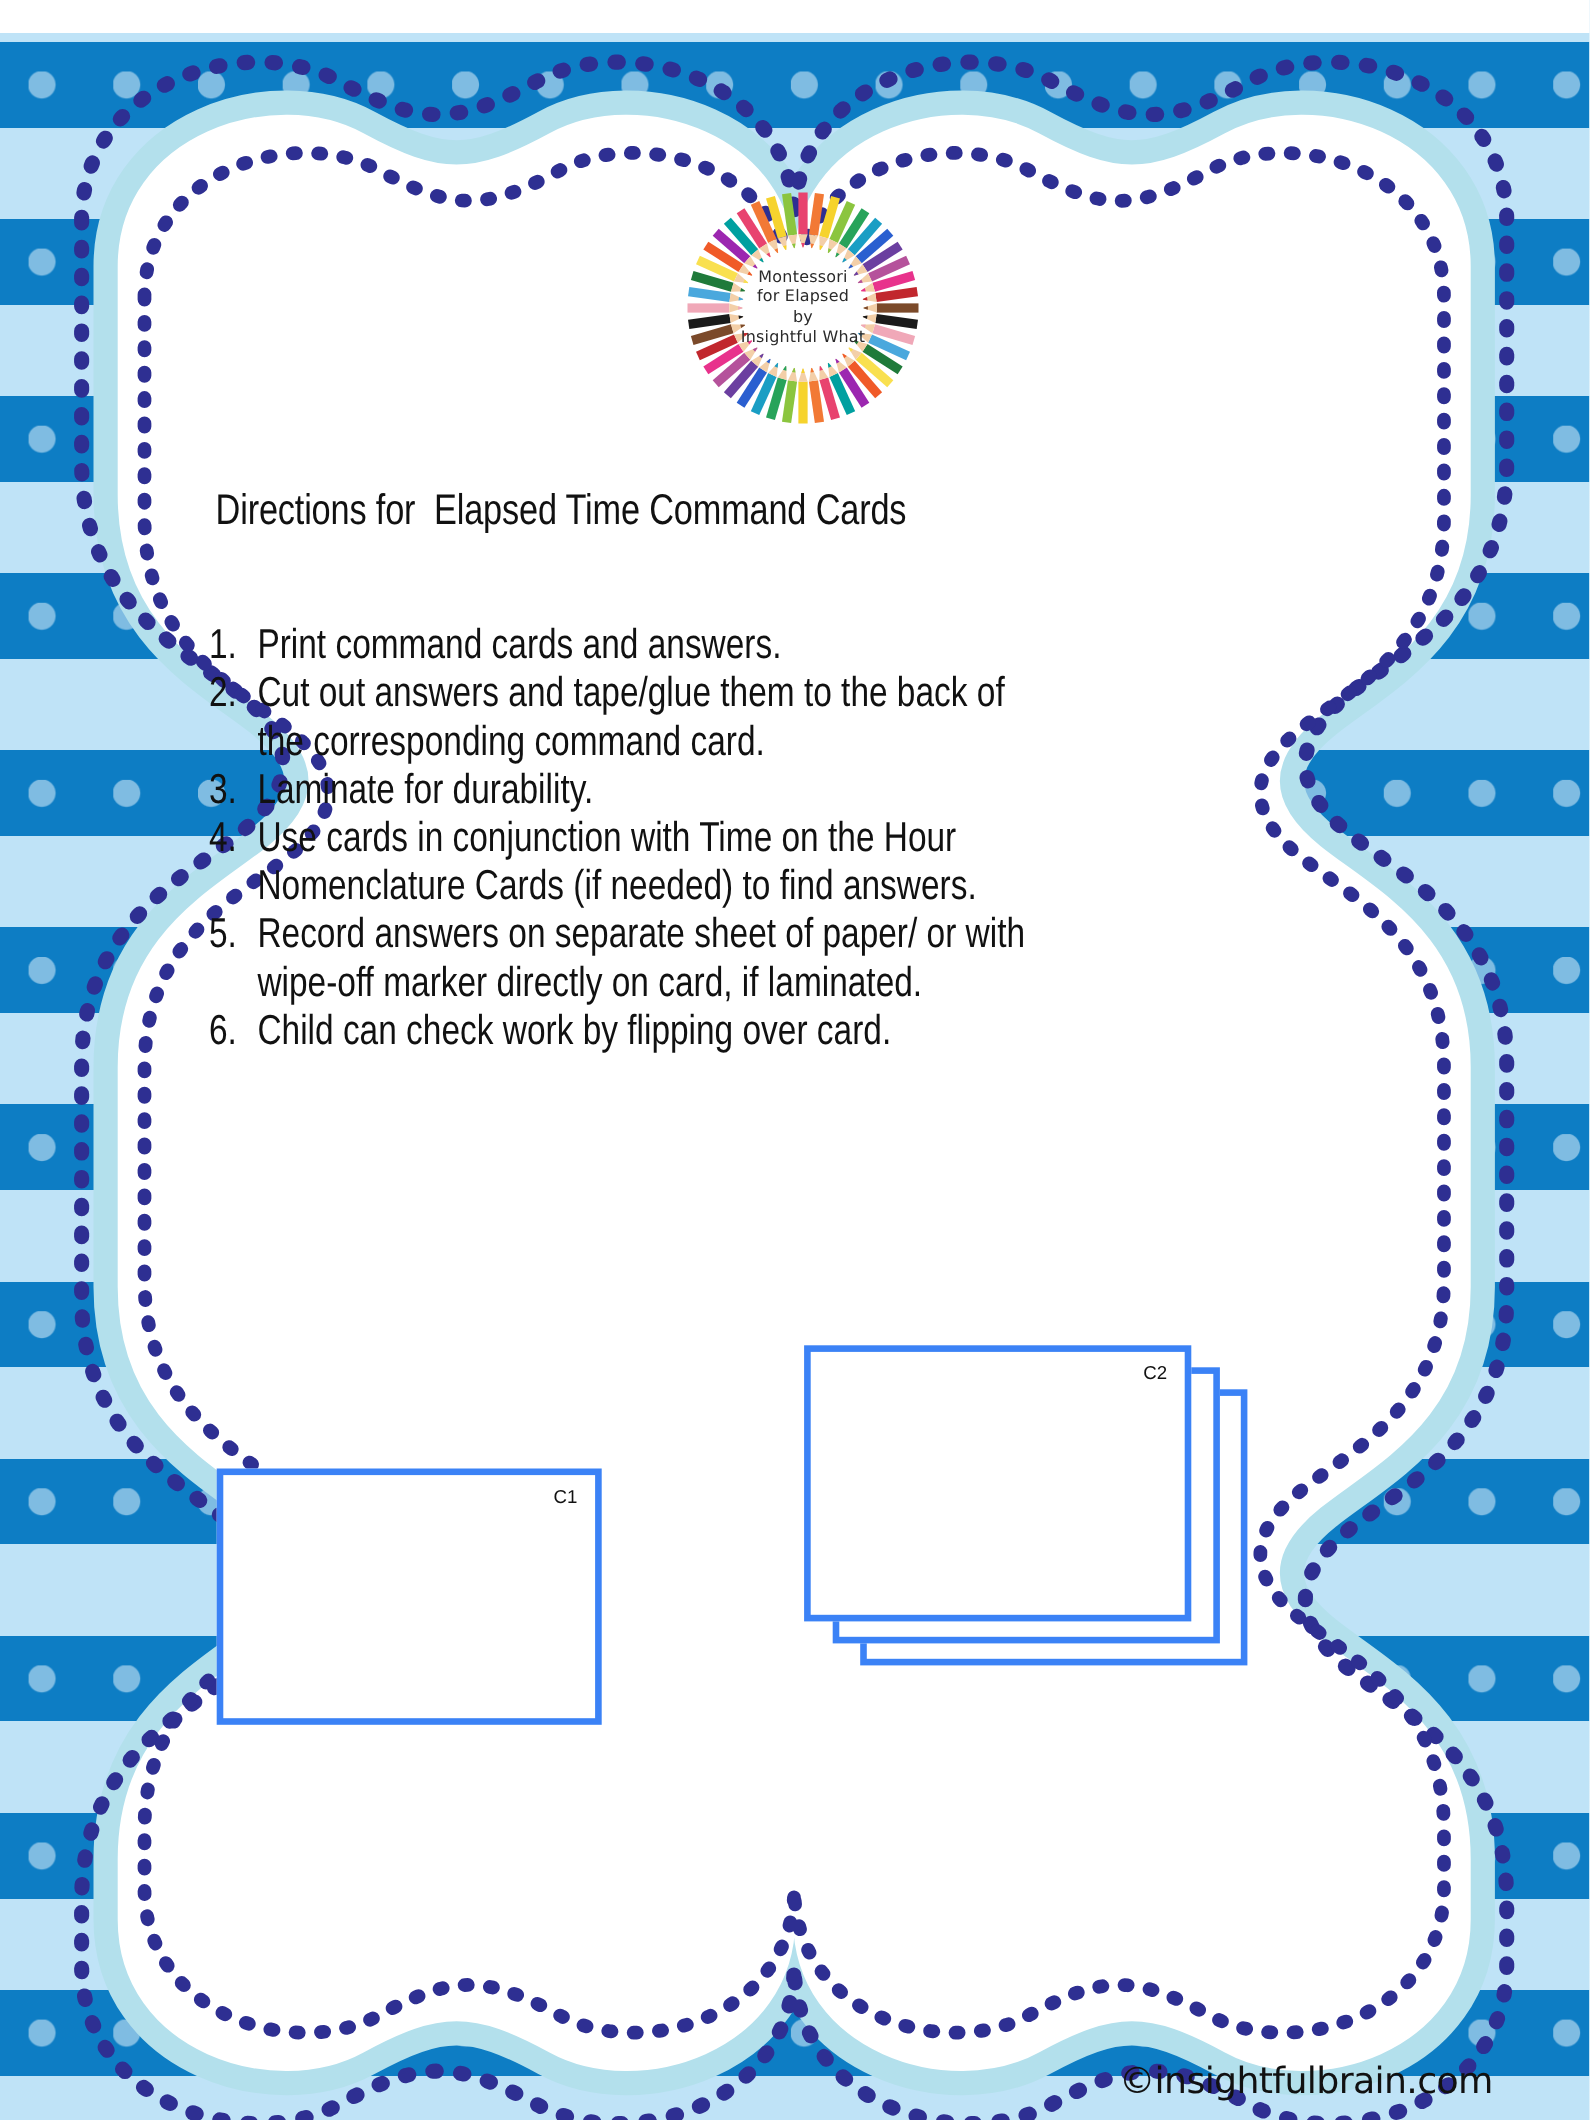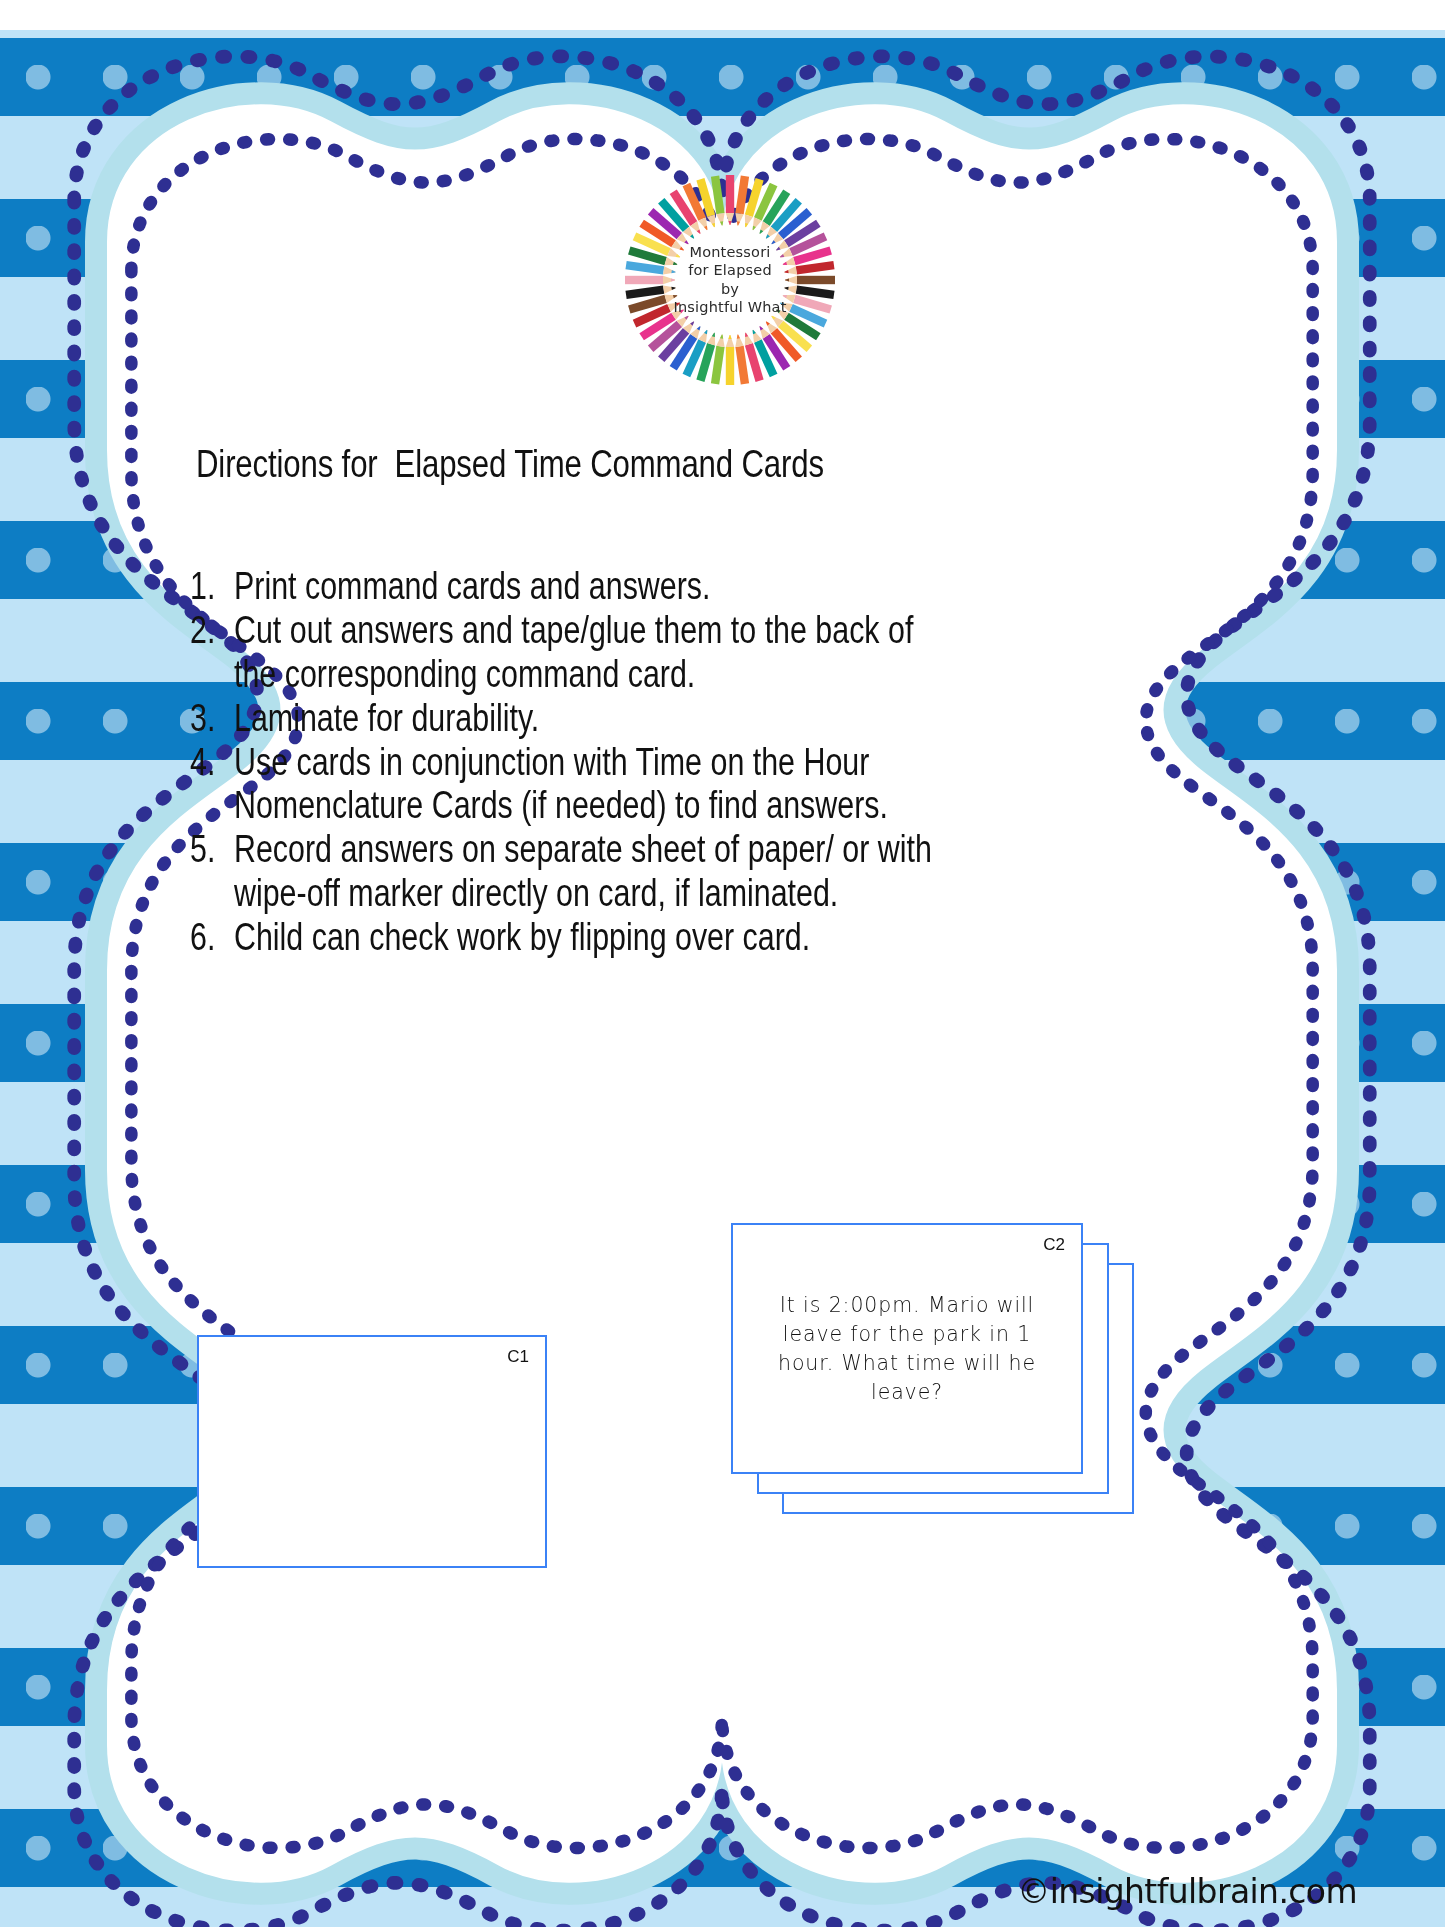--- a/index.html
+++ b/index.html
@@ -134,21 +134,21 @@
     transform: scaleX(0.80);
     transform-origin: left top;
     width: 125%;
     white-space: pre-line;
   }
 
   
   .card {
     position: absolute;
     background: #ffffff;
-    border: 2px solid #3b82f6;
+    border: 6px solid #3b82f6;
     box-sizing: border-box;
   }
   .card .card-id {
     position: absolute;
     right: 16px;
     top: 10px;
     font-family: "Liberation Sans", sans-serif;
     font-size: 17px;
     color: #111111;
   }
@@ -525,21 +525,20 @@
       <li>
         <span class="num">6.</span>
         <span class="txt">Child can check work by flipping over card.</span>
       </li>
     </ol>
 
     <div class="card card-back" id="card-c2-back2"></div>
     <div class="card card-back" id="card-c2-back1"></div>
     <div class="card" id="card-c2">
       <span class="card-id">C2</span>
-      <div class="card-text">It is 2:00pm. Mario will leave for the park in 1 hour. What time will he leave?</div>
     </div>
 
     <div class="card" id="card-c1">
       <span class="card-id">C1</span>
     </div>
 
     <div id="footer-credit">©insightfulbrain.com</div>
 
   </div>
 </div>

